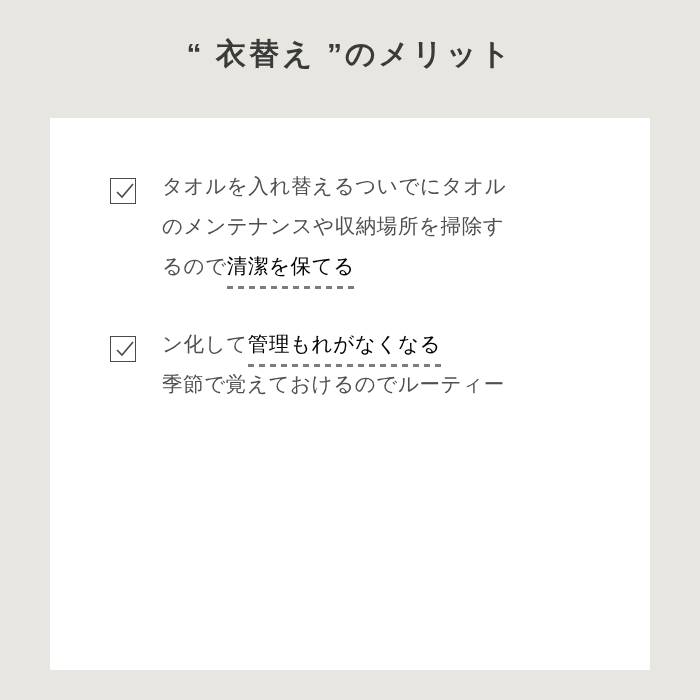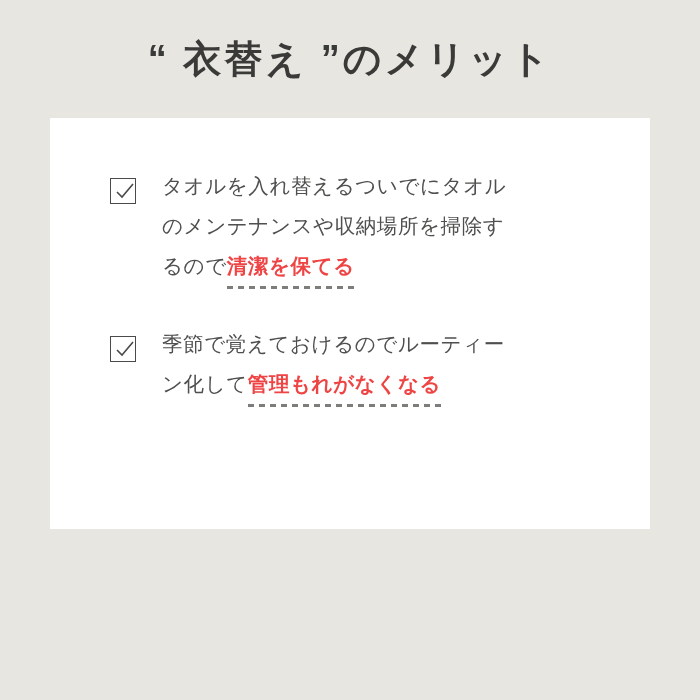--- a/index.html
+++ b/index.html
@@ -19,32 +19,32 @@
     height: 700px;
     background: #e8e6e1;
     box-sizing: border-box;
   }
   .heading {
     position: absolute;
     top: 34px;
     left: 0;
     width: 700px;
     text-align: center;
-    font-size: 38px;
+    font-size: 30px;
     font-weight: bold;
     color: #3a3a38;
     letter-spacing: 3px;
     white-space: nowrap;
   }
   .card {
     position: absolute;
     left: 50px;
     top: 118px;
     width: 600px;
-    height: 411px;
+    height: 552px;
     background: #ffffff;
     box-sizing: border-box;
   }
   .list {
     position: absolute;
     left: 0;
     top: 48px;
     width: 600px;
   }
   .item {
@@ -73,22 +73,22 @@
     flex: 1 1 auto;
     font-size: 20.5px;
     line-height: 40px;
     color: #4f4f4d;
     letter-spacing: 0.6px;
   }
   .line {
     white-space: nowrap;
   }
   .em {
-    font-weight: bold;
-    color: #ef4444;
+    font-weight: normal;
+    color: #000000;
   }
   .underline {
     position: relative;
     display: inline-block;
   }
   .underline::after {
     content: "";
     position: absolute;
     left: 0;
     right: 0;
@@ -127,20 +127,20 @@
       </div>
 
 
       <div class="item">
         <span class="checkbox">
           <svg width="22" height="22" viewBox="0 0 22 22">
             <polyline points="3,11 8,16 19,3" fill="none" stroke="#4a4a48" stroke-width="1.6"></polyline>
           </svg>
         </span>
         <div class="lines">
+          <div class="line"><span>ン化して</span><span class="em underline">管理もれがなくなる</span></div>
           <div class="line">季節で覚えておけるのでルーティー</div>
-          <div class="line"><span>ン化して</span><span class="em underline">管理もれがなくなる</span></div>
         </div>
       </div>
 
     </div>
   </div>
 </div>
 
 </body></html>

